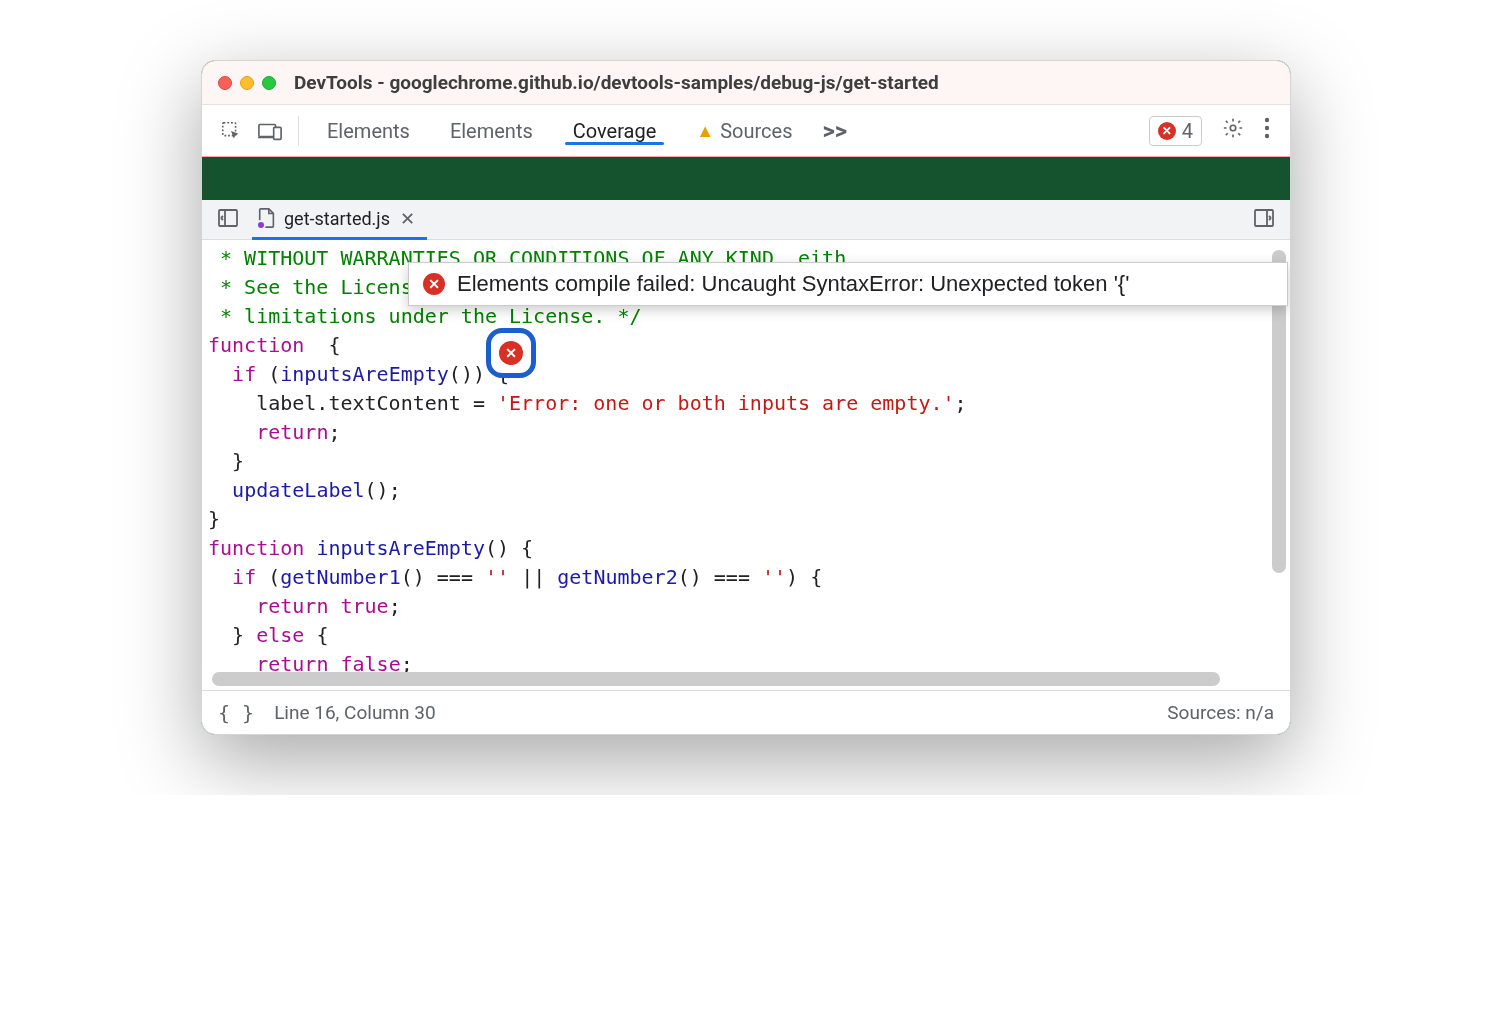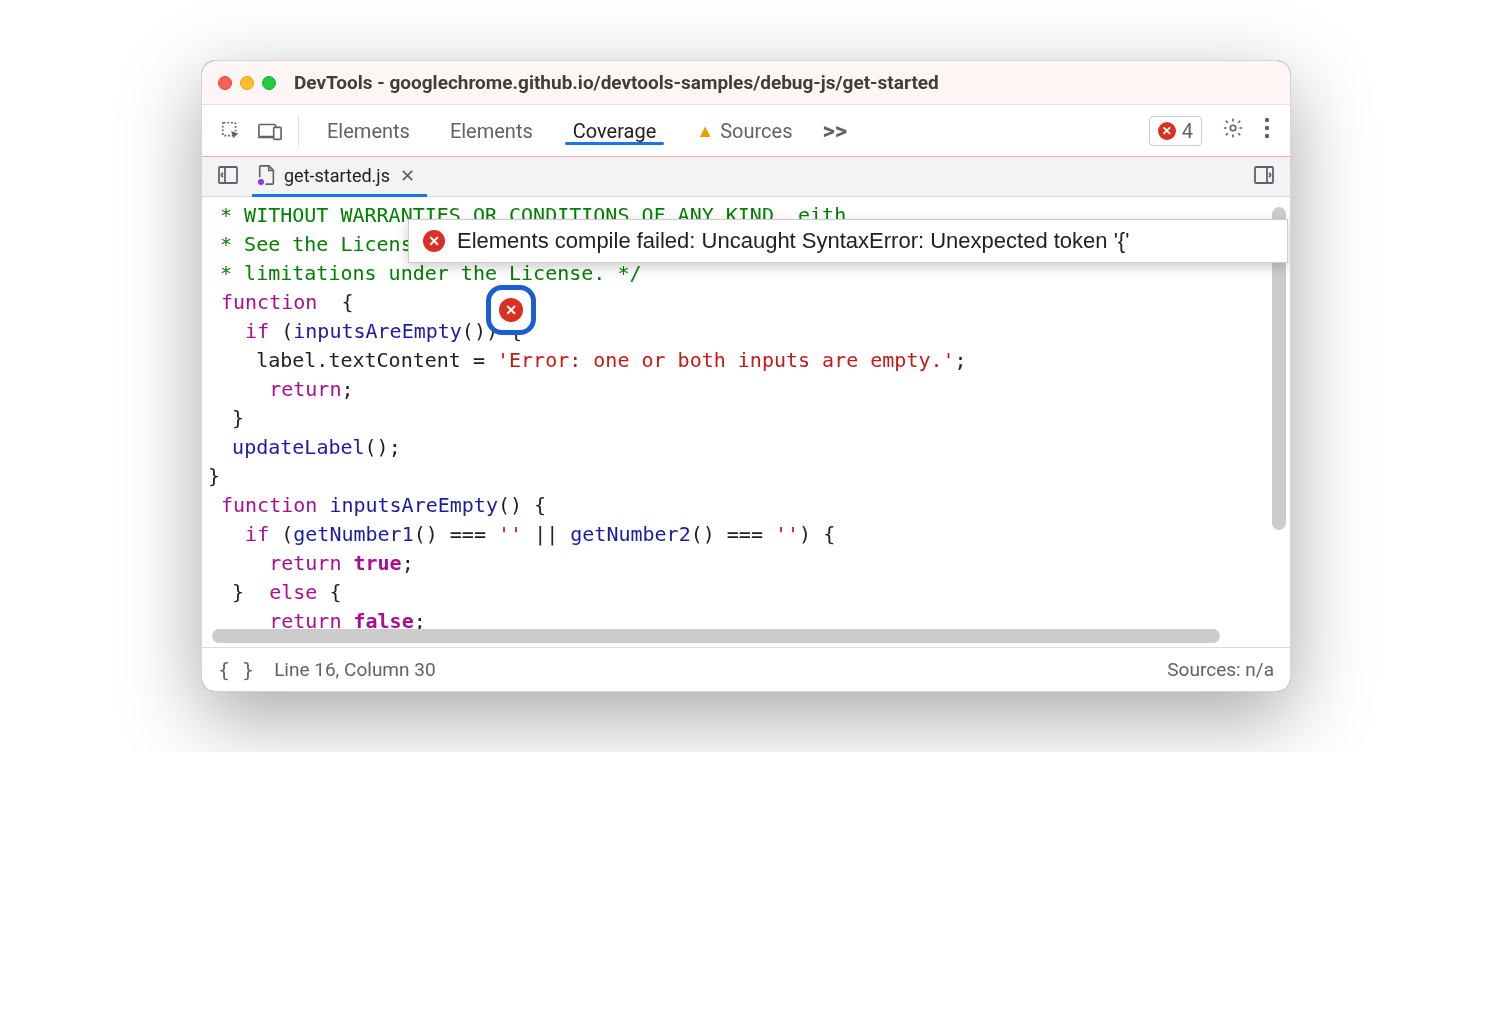--- a/index.html
+++ b/index.html
@@ -54,40 +54,41 @@
   .badge-err { display:flex; align-items:center; border:1px solid #ccc; border-radius:4px; padding:2px 8px; margin-right:10px;}
   .badge-err .circ { width:18px; height:18px; border-radius:50%; background:#d93025; color:#fff; display:flex; align-items:center; justify-content:center; font-size:12px; font-weight:bold; margin-right:6px;}
   .gear, .more { padding:0 10px; color:#5f6368;}
   .tabstrip {
     height: 40px;
     background: #f1f3f4;
     display:flex;
     align-items:center;
     border-bottom:1px solid #dcdcdc;
     padding: 0 6px;
+    margin-top: 43px;
   }
   .sm-btn { padding:0 10px; color:#5f6368;}
   .file-tab { display:flex; align-items:center; height:40px; border-bottom:3px solid #1a73e8; padding:0 12px 0 6px; margin-left:4px; }
   .file-icon { position:relative; width:18px; height:20px; margin-right:8px;}
   .file-icon svg { width:18px; height:20px;}
   .file-icon .moddot { position:absolute; bottom:-2px; left:-2px; width:10px; height:10px; border-radius:50%; background:#9334e6; border:2px solid #f1f3f4;}
   .file-name { font-size:18px; color:#202124; }
   .close-x { margin-left:10px; color:#5f6368; font-size:18px;}
   .flex-spacer { flex:1; }
   .editor-wrap { position:relative; height: 450px; background:#fff; }
   .editor { display:flex; font-family: Menlo, Consolas, monospace; font-size:20px; line-height:29px; height:100%; overflow:hidden; position:relative;}
   .gutter { background:#fff; color:#808080; text-align:right; padding: 4px 12px 4px 8px; border-right:0; user-select:none; width:64px;}
   .gutter div { height:29px; }
   .code { padding:4px 16px 4px 6px; white-space:pre; flex:1; position:relative; overflow:hidden;}
   .code .line { height:29px; }
   .c-comment { color:#008000; }
-  .c-kw { color:#aa0d91;margin-left:13px; }
+  .c-kw { color:#aa0d91; }
   .c-fn { color:#1a1aa6; }
   .c-str { color:#c41a16; }
-  .c-val { color:#aa0d91;font-weight:bold; }
+  .c-val { color:#aa0d91; }
   .c-plain { color:#202124; }
   .vscroll { position:absolute; right:4px; top:10px; bottom:60px; width:14px; }
   .vscroll .thumb { width:100%; height:85%; background:#ccc; border-radius:7px;}
   .hscroll { position:absolute; bottom:4px; left:10px; right:28px; height:14px;}
   .hscroll .thumb { height:100%; width:96%; background:#ccc; border-radius:7px;}
   .err-highlight {
     position:absolute;
     border: 5px solid #1a5ed0;
     border-radius: 16px;
     width:50px; height:50px;

